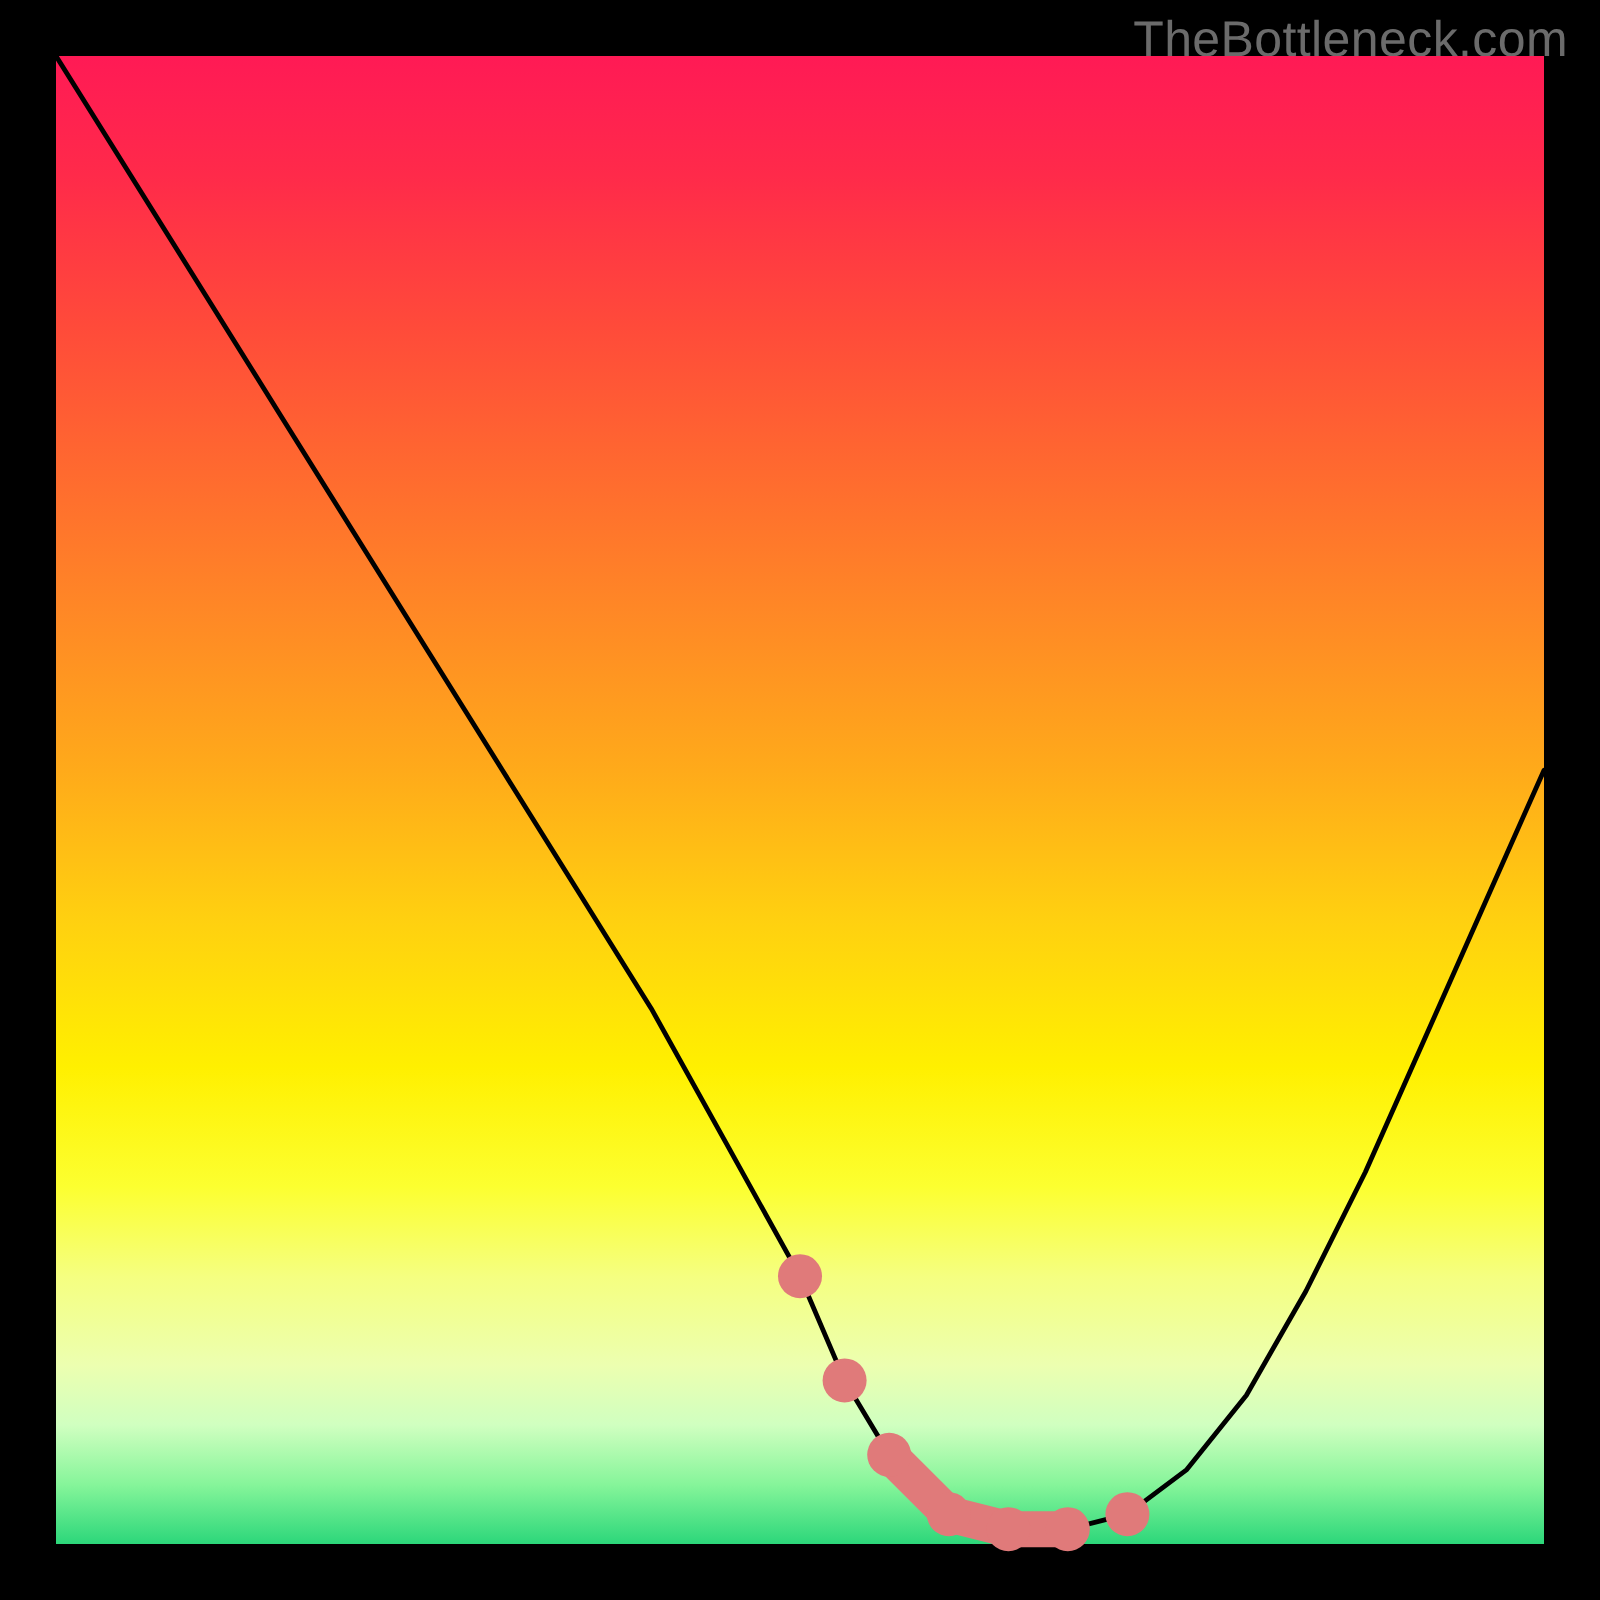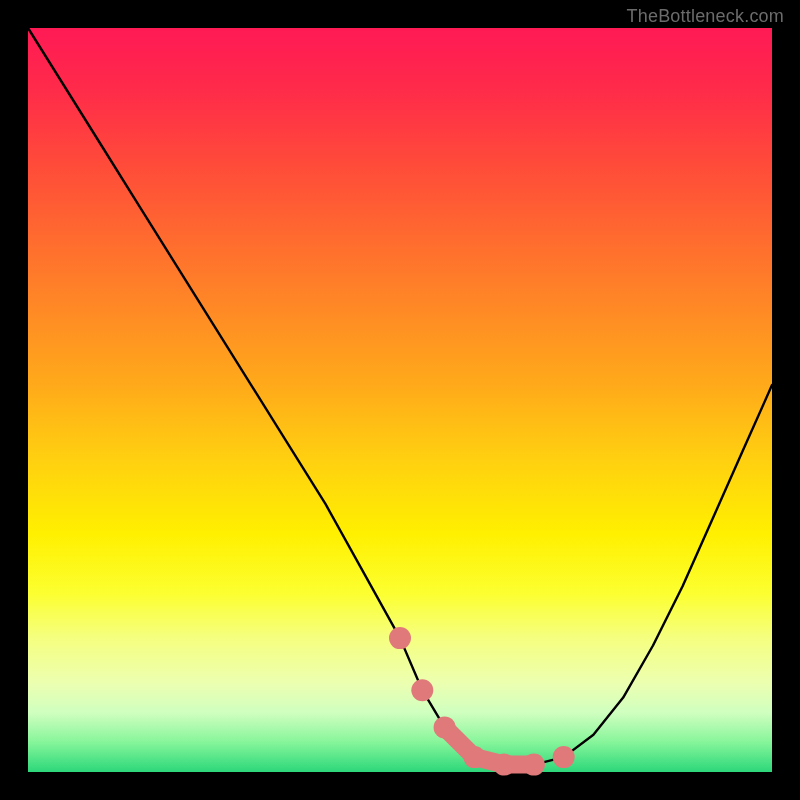--- a/index.html
+++ b/index.html
@@ -36,21 +36,21 @@
       #d0ffc0 92%,
       #86f59a 96%,
       #2cd77a 100%
     );
   }
   .watermark {
     position: absolute;
     top: 6px;
     right: 16px;
     font-family: Arial, Helvetica, sans-serif;
-    font-size: 18px;
+    font-size: 25px;
     font-weight: 500;
     color: #6b6b6b;
     letter-spacing: 0.2px;
   }
   svg.curves {
     position: absolute;
     left: 0;
     top: 0;
     width: 744px;
     height: 744px;

